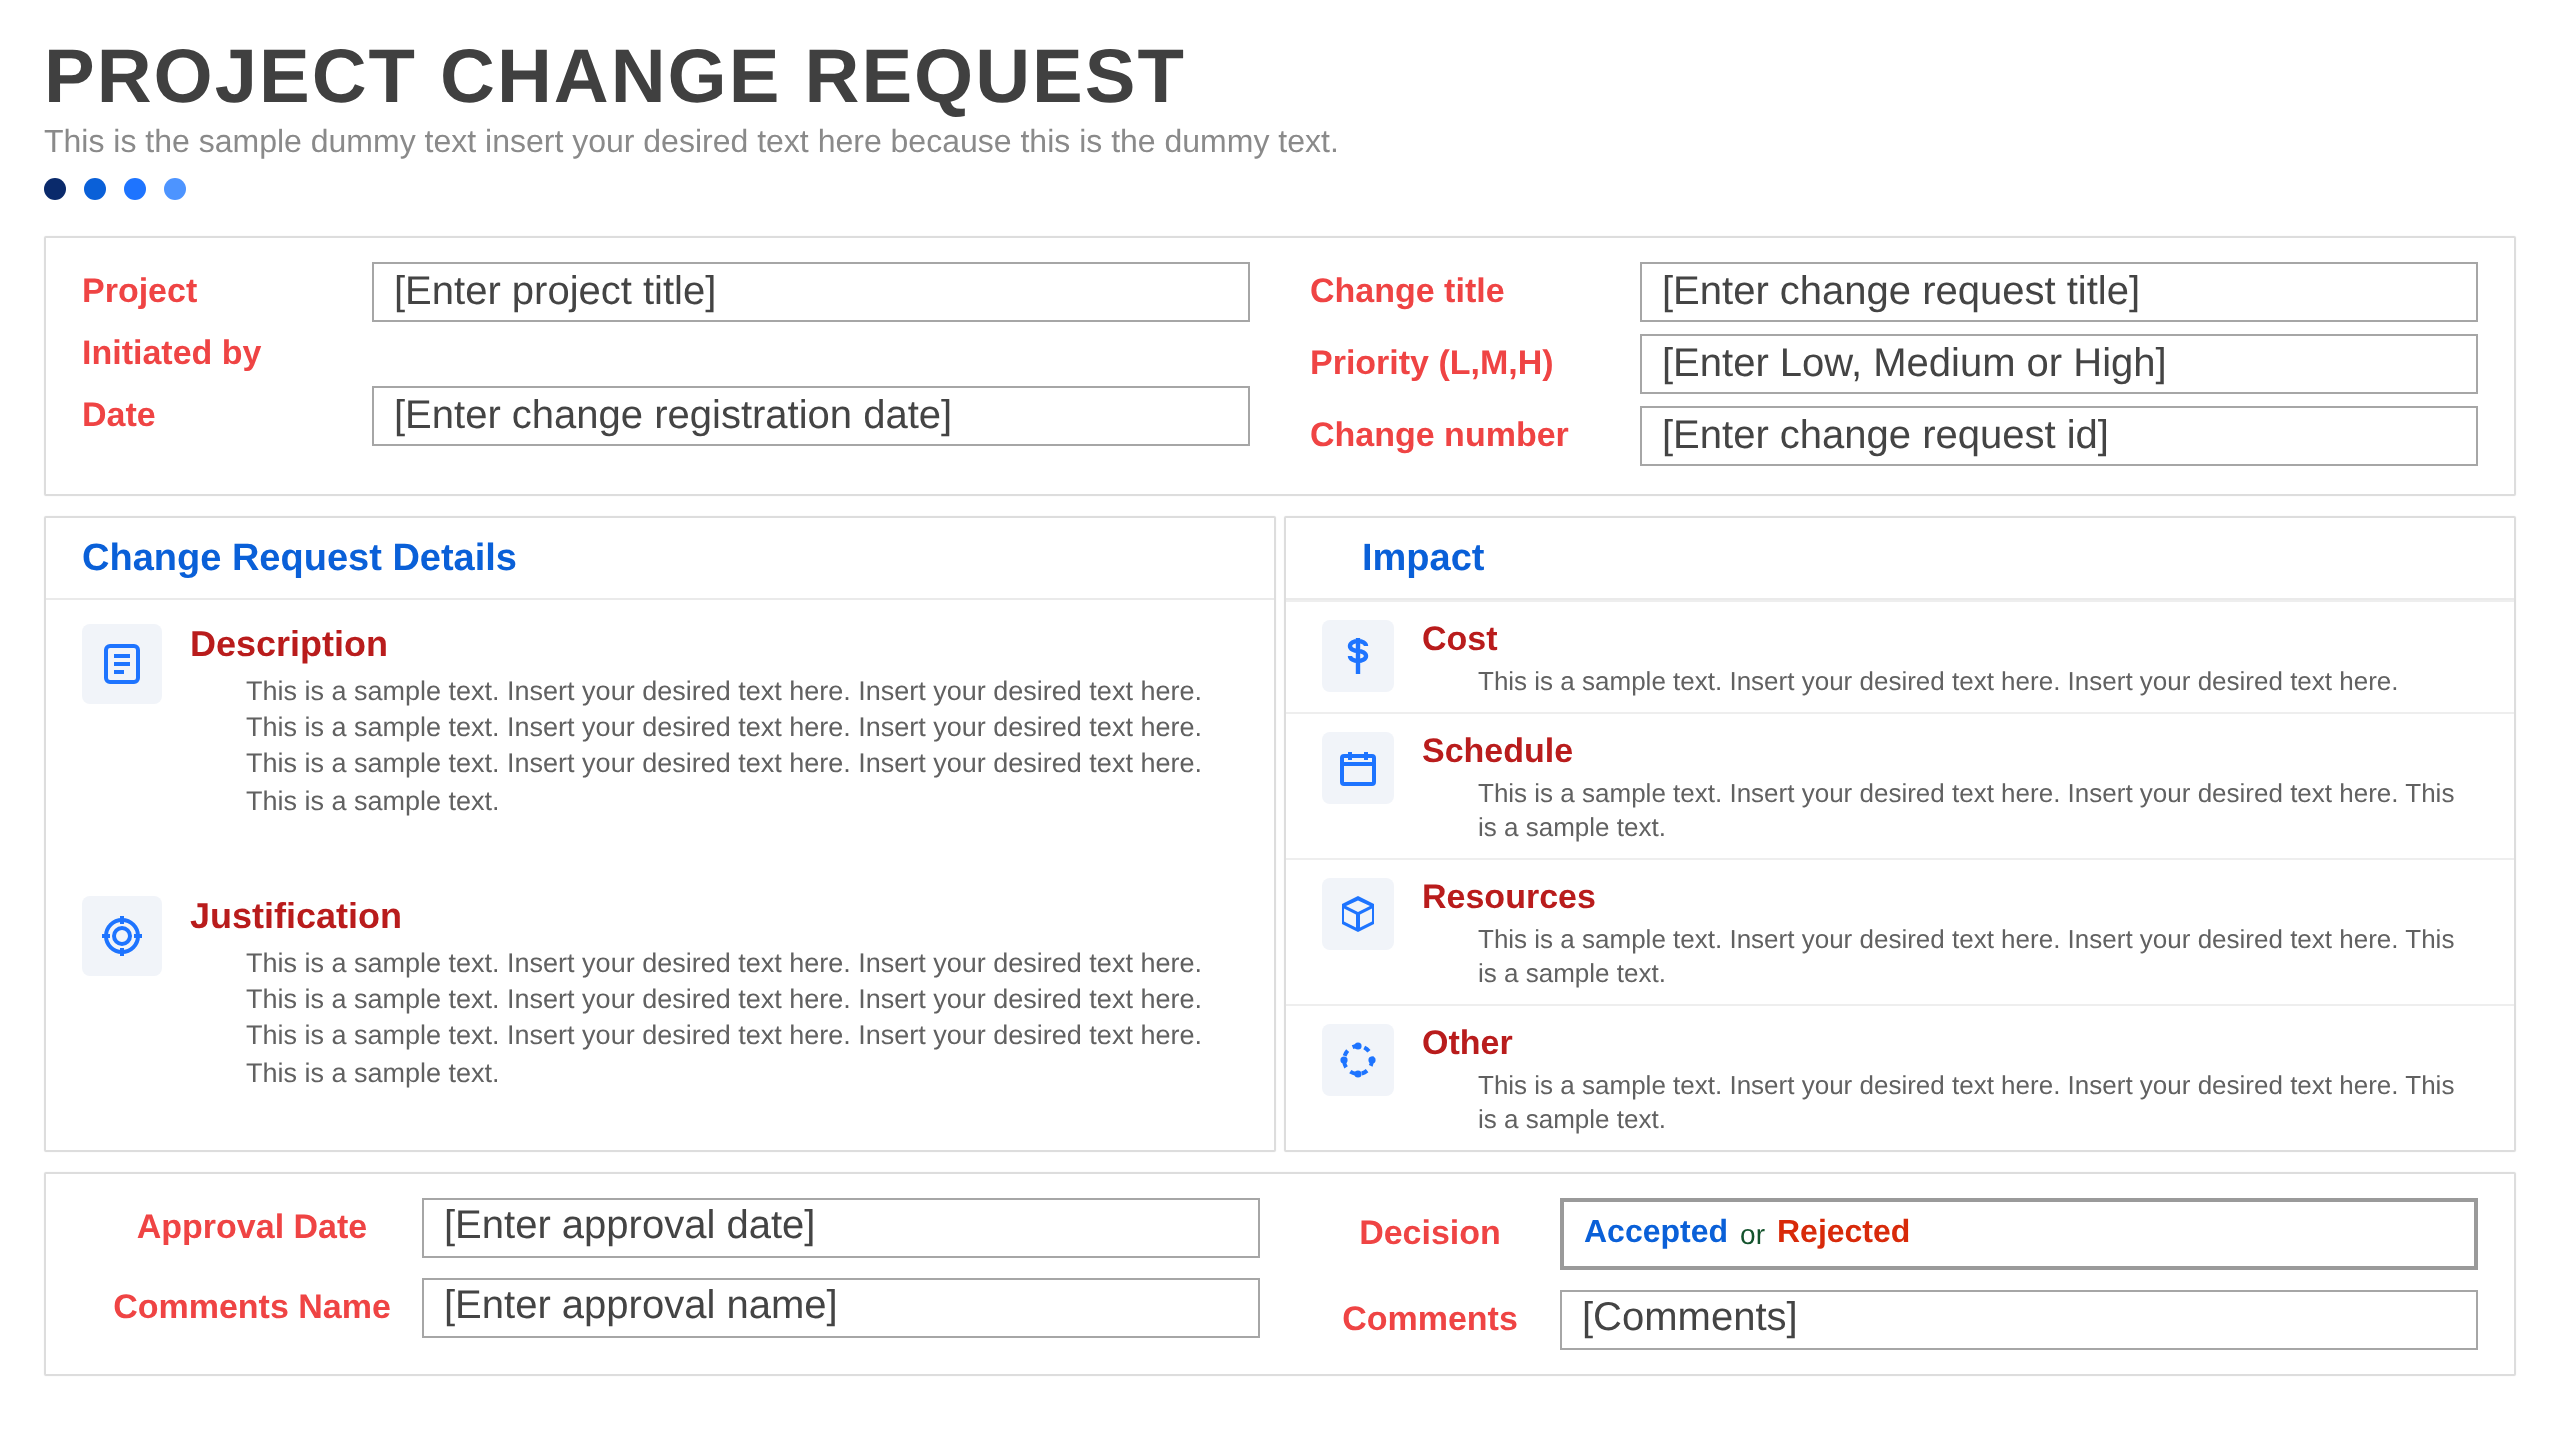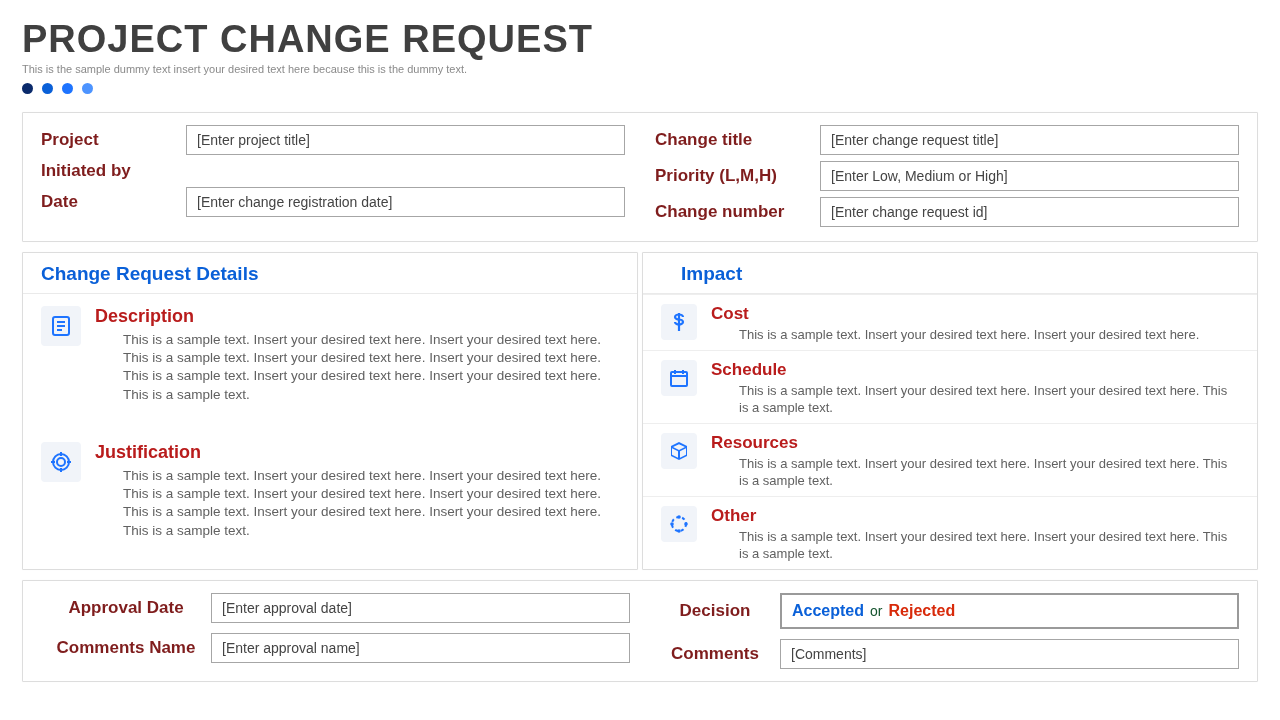--- a/index.html
+++ b/index.html
@@ -1,31 +1,31 @@
 <!DOCTYPE html>
 <html><head>
 <meta charset="utf-8">
 <style>
 * { box-sizing: border-box; margin: 0; padding: 0; }
 body { font-family: "Segoe UI", Arial, sans-serif; background: #fff; width: 1280px; height: 720px; padding: 18px 22px 12px 22px; color: #333; }
 .header h1 { font-family: Impact, "Arial Black", sans-serif; font-size: 38px; font-weight: 900; color: #404040; letter-spacing: 1px; }
-.header .subtitle { color: #8a8a8a; font-size: 11px; margin-top: 2px; }
+.header .subtitle { color: #8a8a8a; font-size: 16px; margin-top: 2px; }
 .dots { margin-top: 8px; display: flex; gap: 9px; }
 .dot { width: 11px; height: 11px; border-radius: 50%; }
 .d0 { background: #0a2a6b; }
 .d1 { background: #0a60d8; }
 .d2 { background: #1e74ff; }
 .d3 { background: #4d94ff; }
 .card { border: 1px solid #ddd; background: #fff; border-radius: 1px; box-shadow: 0 0 1px rgba(0,0,0,0.06); }
 .top-card { margin-top: 18px; padding: 12px 18px 14px 18px; display: flex; gap: 30px; }
 .col { flex: 1; }
 .row { display: flex; align-items: center; margin-bottom: 6px; }
 .row:last-child { margin-bottom: 0; }
-.label-blue { color: #7f1d1d; font-weight: 700; font-size: 17px; width: 145px; flex-shrink:0; }
-.field { flex: 1; border: 1px solid #a6a6a6; height: 30px; display: flex; align-items: center; padding: 0 10px; font-size: 14px; color: #444; background: #fff; }
+.label-blue { color: #ef4444; font-weight: 700; font-size: 17px; width: 145px; flex-shrink:0; }
+.field { flex: 1; border: 1px solid #a6a6a6; height: 30px; display: flex; align-items: center; padding: 0 10px; font-size: 20px; color: #444; background: #fff; }
 .mid { display: flex; gap: 4px; margin-top: 10px; }
 .mid .card { flex: 1; }
 .panel-title { color: #0a60d8; font-weight: 700; font-size: 19px; padding: 10px 18px 8px 18px; border-bottom: 1px solid #eaeaea; }
 .panel-title.impact { padding-left: 38px; }
 .block { display:flex; gap: 14px; padding: 12px 18px 8px 18px; }
 .icon-box { width: 40px; height: 40px; border-radius: 4px; background: #f1f4f9; display:flex; align-items:center; justify-content:center; flex-shrink:0; }
 .icon-box svg { width: 24px; height: 24px; }
 .block-body h3 { font-size: 18px; font-weight: 700; color: #b91c1c; margin-bottom: 4px; }
 .block-body p { font-size: 13.5px; color: #616161; line-height: 1.35; margin-left: 28px; }
 .impact .block { padding: 9px 18px 6px 18px; border-top: 1px solid #eee; }

